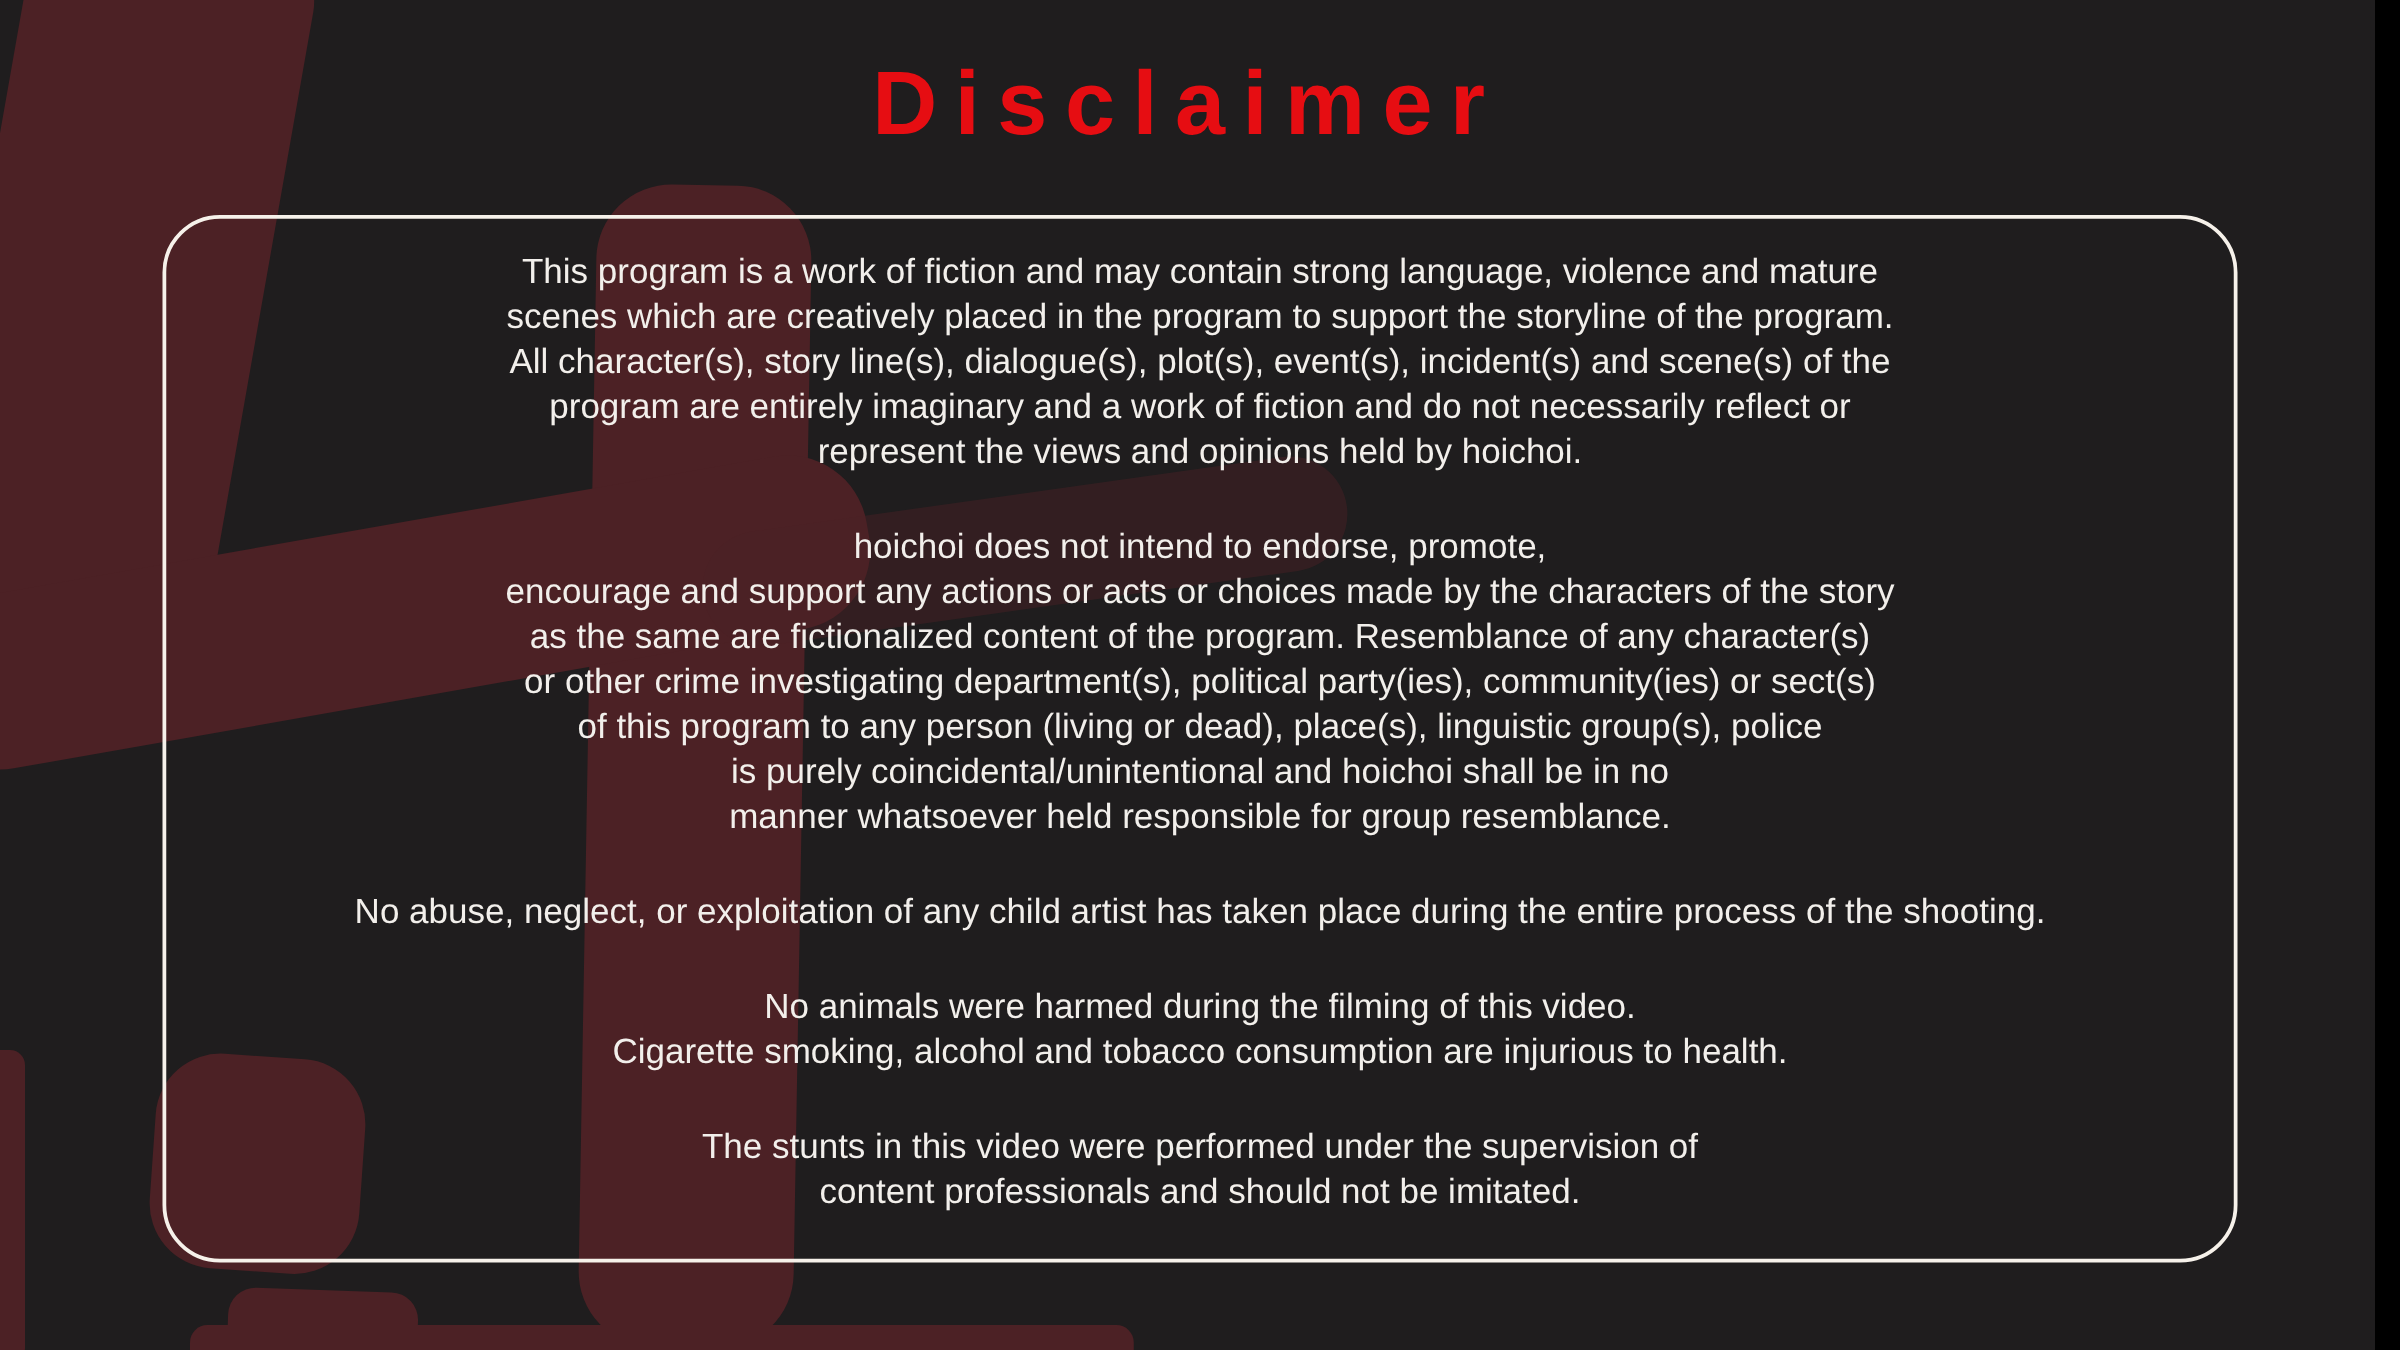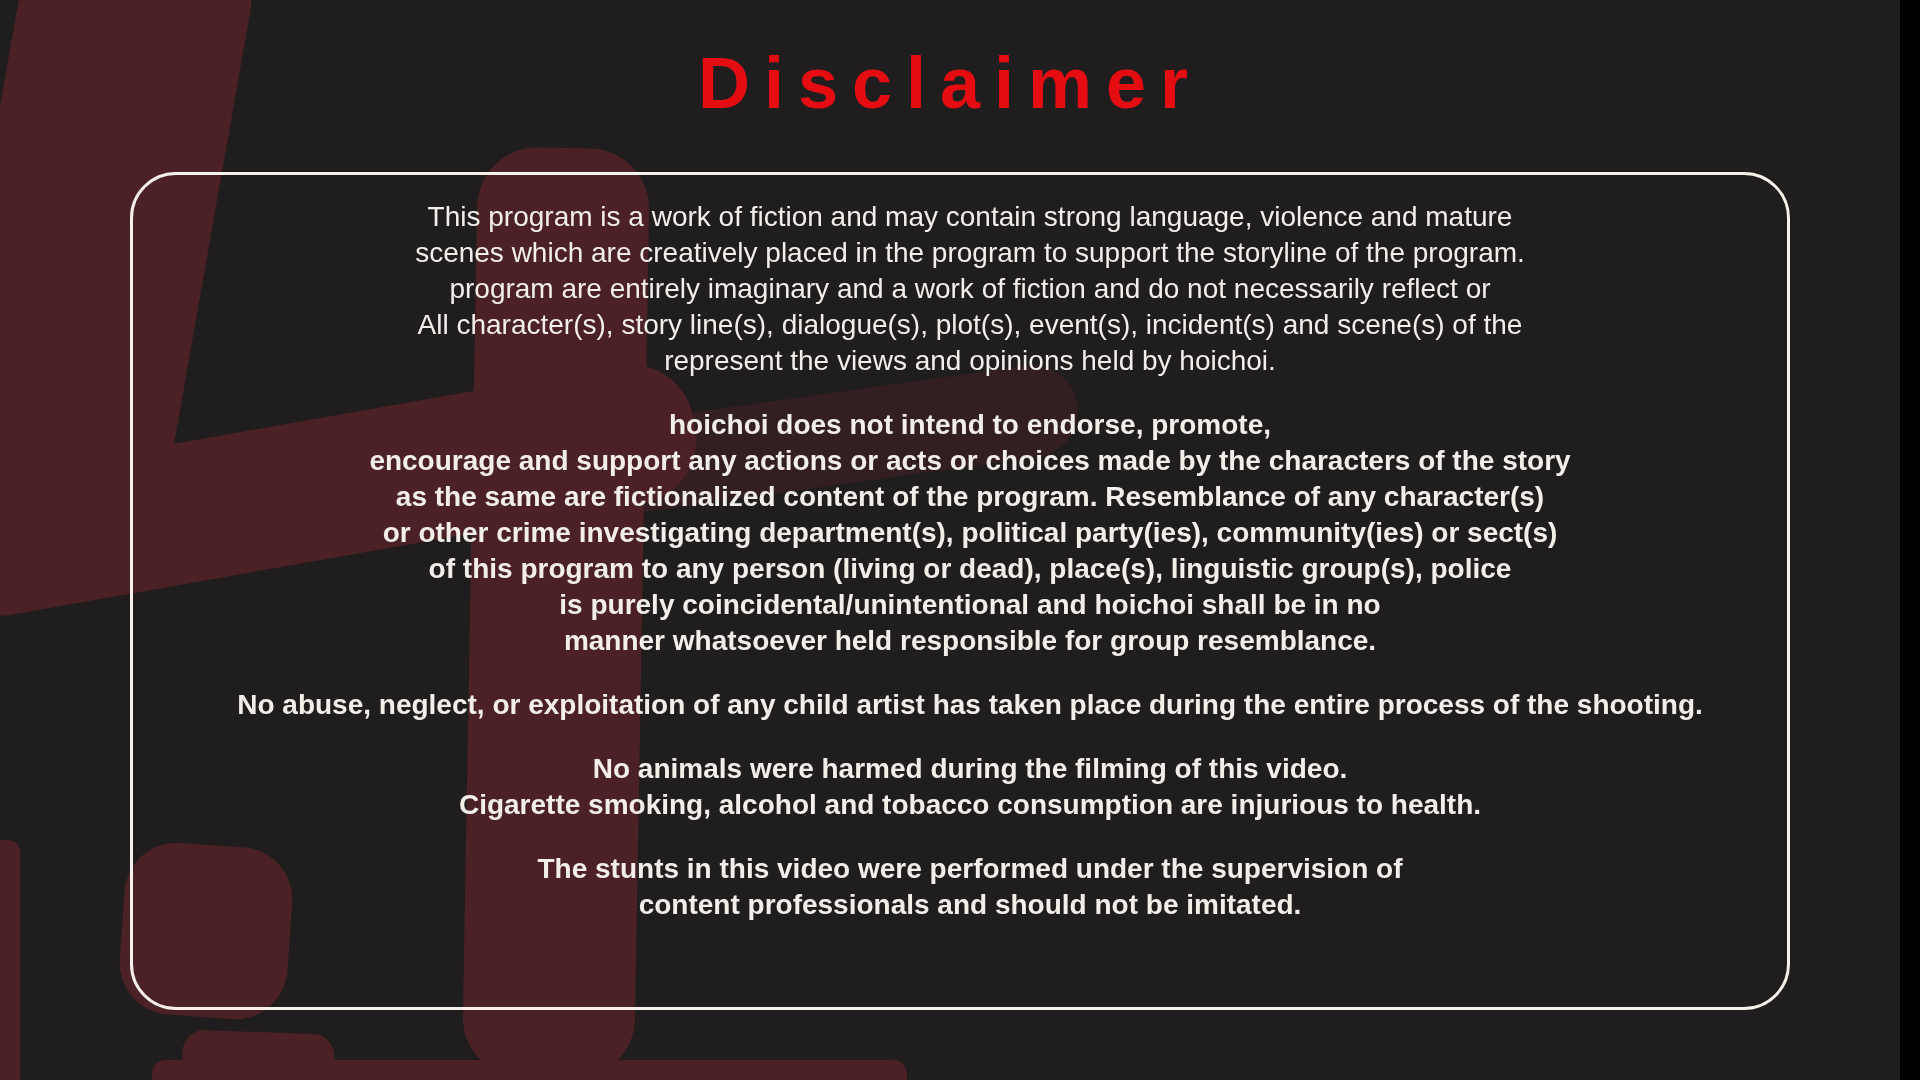--- a/index.html
+++ b/index.html
@@ -52,23 +52,22 @@
 
   .text-block {
     position: absolute;
     left: 0;
     top: 24px;
     width: 100%;
     text-align: center;
     color: var(--c-body_text, #f2efeb);
     font-size: 28px;
     line-height: 36px;
-    padding-left: 10px;
   }
-  .para + .para { margin-top: 28px; font-weight: bold; }
+  .para + .para { margin-top: 40px; }
   .line { white-space: nowrap; }
 </style>
 </head>
 <body>
 
 <div class="stage" style="--c-background: #1f1d1e; --c-title: #e60d12; --c-watermark: #4c2125; --c-body_text: #f2efeb; --c-panel_border: #f6f1ea;">
 
   <div>
     <div class="wm wm-bar-left"></div>
     <div class="wm wm-bar-mid"></div>
@@ -80,22 +79,22 @@
     <div class="wm wm-strip-left"></div>
   </div>
 
   <h1 class="title">Disclaimer</h1>
 
   <div class="panel">
     <div class="text-block" id="paragraphs">
         <div class="para">
           <div class="line">This program is a work of fiction and may contain strong language, violence and mature</div>
           <div class="line">scenes which are creatively placed in the program to support the storyline of the program.</div>
+          <div class="line">All character(s), story line(s), dialogue(s), plot(s), event(s), incident(s) and scene(s) of the</div>
           <div class="line">program are entirely imaginary and a work of fiction and do not necessarily reflect or</div>
-          <div class="line">All character(s), story line(s), dialogue(s), plot(s), event(s), incident(s) and scene(s) of the</div>
           <div class="line">represent the views and opinions held by hoichoi.</div>
         </div>
         <div class="para">
           <div class="line">hoichoi does not intend to endorse, promote,</div>
           <div class="line">encourage and support any actions or acts or choices made by the characters of the story</div>
           <div class="line">as the same are fictionalized content of the program. Resemblance of any character(s)</div>
           <div class="line">or other crime investigating department(s), political party(ies), community(ies) or sect(s)</div>
           <div class="line">of this program to any person (living or dead), place(s), linguistic group(s), police</div>
           <div class="line">is purely coincidental/unintentional and hoichoi shall be in no</div>
           <div class="line">manner whatsoever held responsible for group resemblance.</div>

